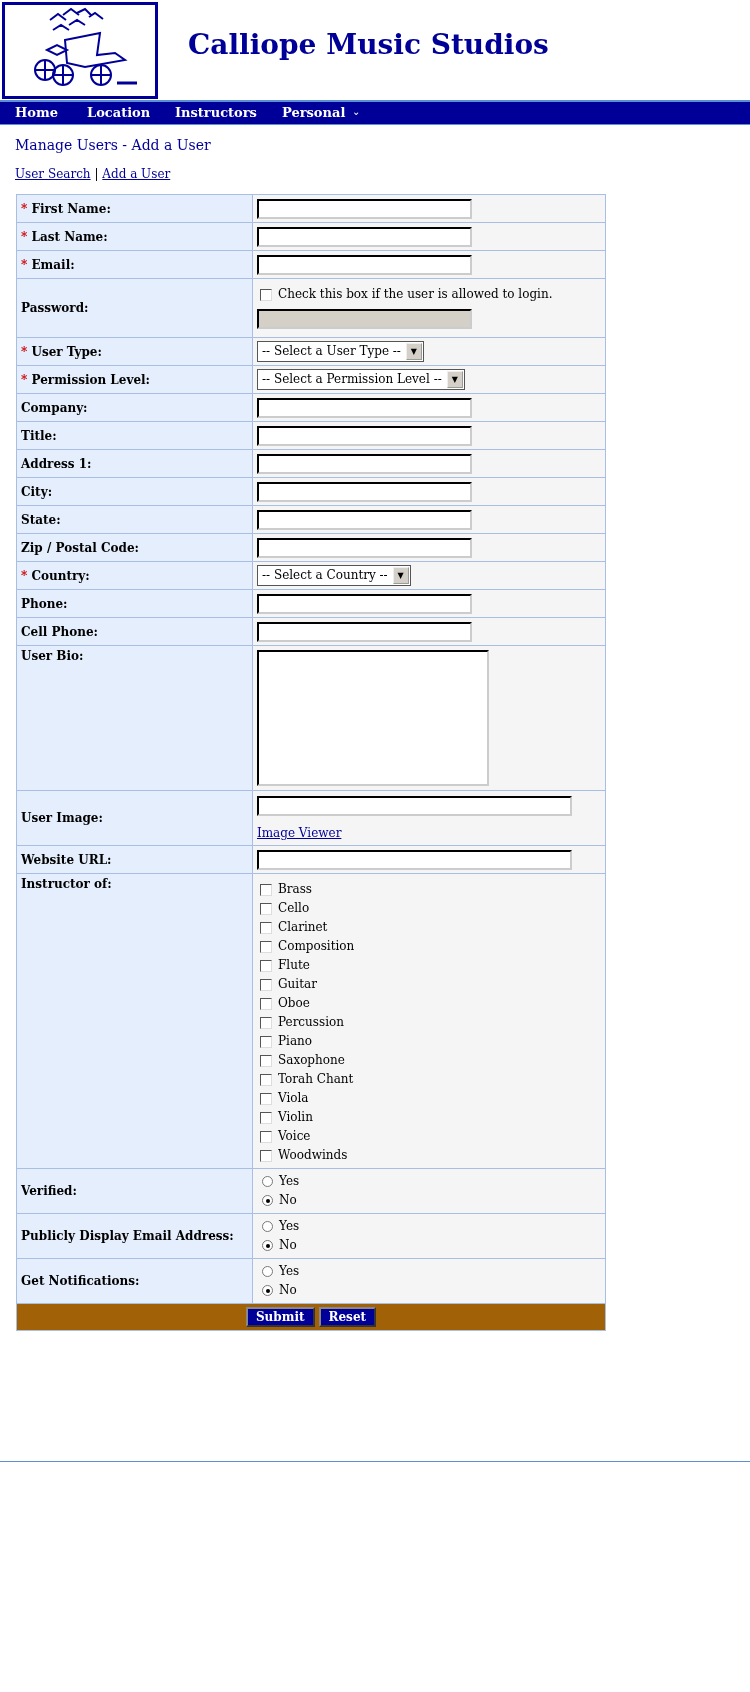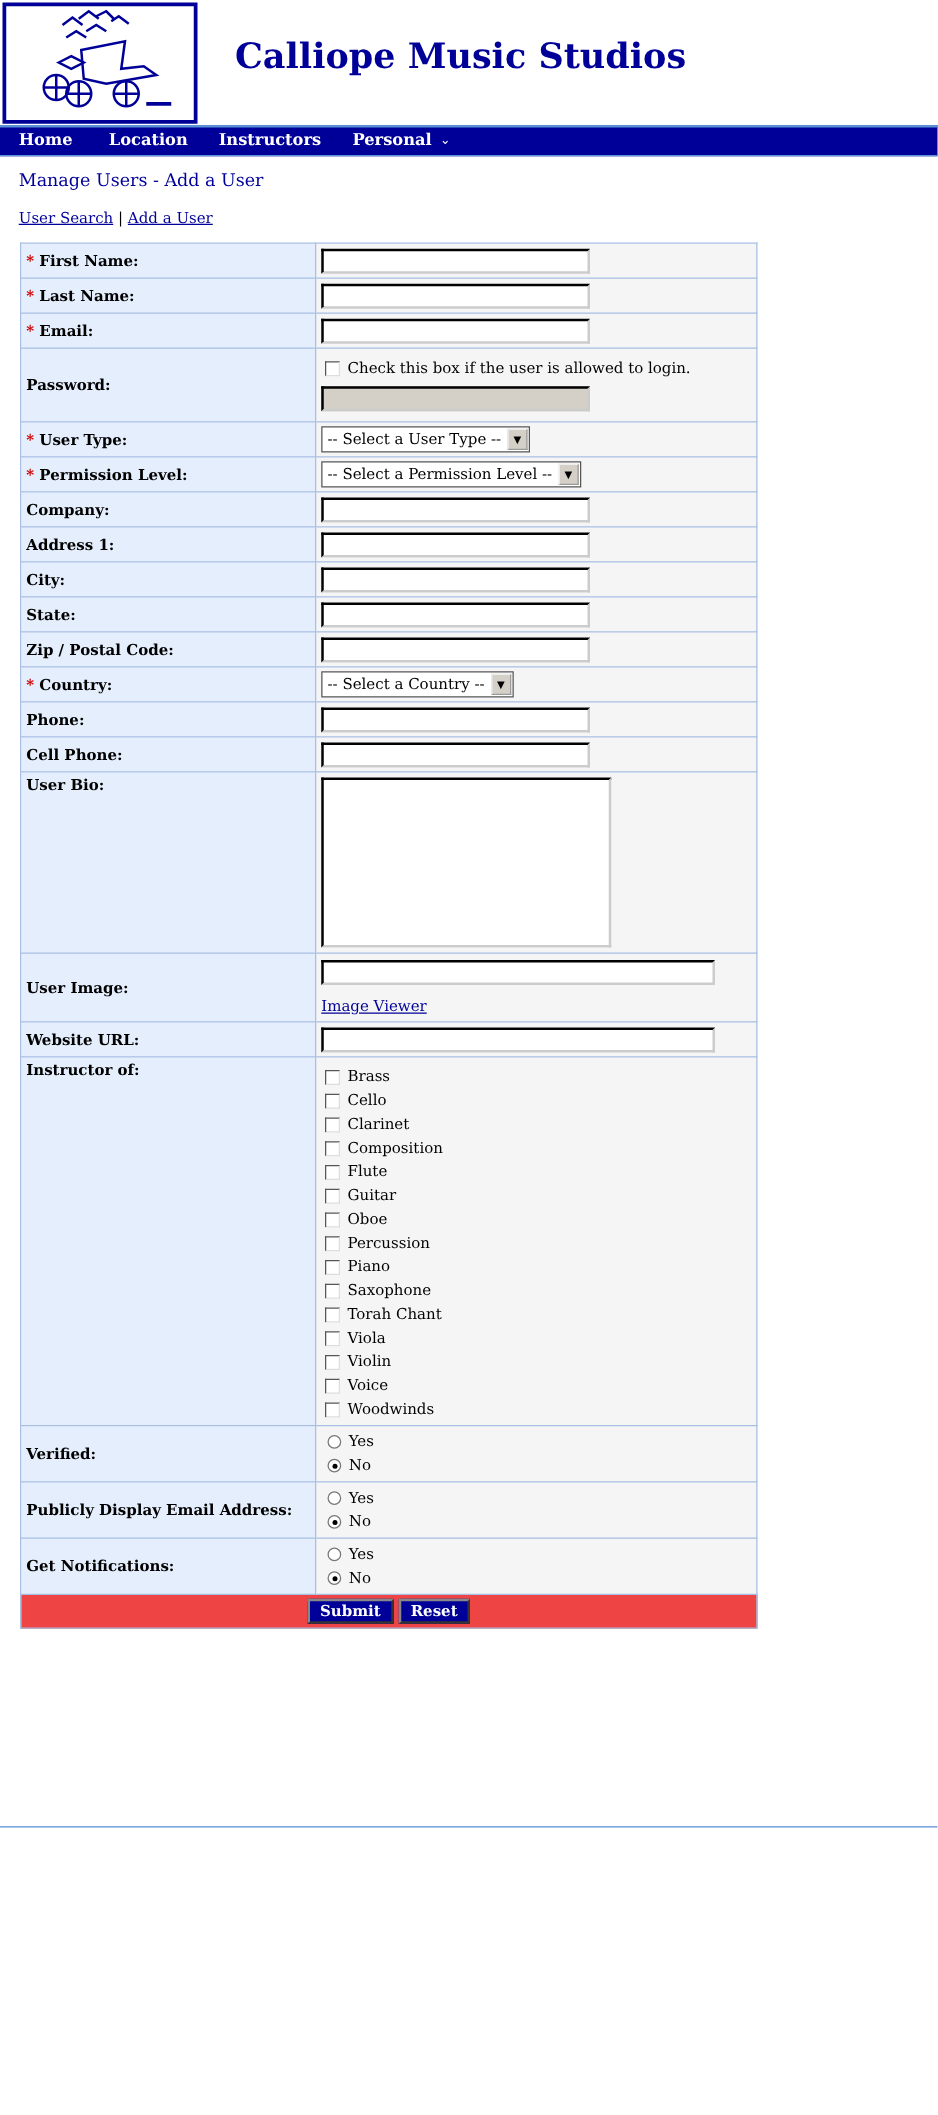--- a/index.html
+++ b/index.html
@@ -22,21 +22,21 @@
   .txt.wide { width: 315px; }
   .txt.disabled { background: #d4d0c8; }
   .sel { display: inline-block; height: 21px; border: 1px solid #555; background: #fff; font-size: 12px; padding: 2px 4px; position: relative; padding-right: 22px; }
   .sel .arr { position: absolute; right: 1px; top: 1px; width: 16px; height: 17px; background: #d4d0c8; border: 1px outset #eee; font-size: 8px; text-align: center; line-height: 16px; }
   .cb { display: inline-block; width: 12px; height: 12px; border: 1px solid #555; border-right-color: #ddd; border-bottom-color: #ddd; background: #fff; vertical-align: middle; margin-right: 6px; margin-left: 3px; }
   .rd { display: inline-block; width: 11px; height: 11px; border-radius: 50%; border: 1px solid #777; background: #fff; vertical-align: middle; margin-right: 6px; margin-left: 5px; position: relative; }
   .rd.on::after { content: ""; position: absolute; left: 3px; top: 3px; width: 4px; height: 4px; border-radius: 50%; background: #000; }
   .opt-line { height: 19px; line-height: 19px; }
   .textarea { width: 232px; height: 136px; border: 2px inset #ccc; border-top-color: #555; border-left-color: #555; background: #fff; }
   .link { color: #000099; text-decoration: underline; cursor: pointer; }
-  .btn-row td { background: #ef4444; text-align: center; padding: 0; text-decoration: underline; }
+  .btn-row td { background: #a16207; text-align: center; padding: 0; text-decoration: underline; }
   .btn { display: inline-block; background: #000099; color: #fff; font-weight: bold; font-size: 12px; padding: 1px 8px; border: 2px outset #888; margin: 0 2px; cursor: pointer; }
   .footer-line { position: absolute; top: 1461px; left: 0; width: 750px; height: 1px; background: #5b8fd6; }
 </style>
 </head>
 <body>
 
 <div class="header">
   <div class="logo">
     <svg width="150" height="91" viewBox="0 0 150 91">
       <g fill="none" stroke="#000099" stroke-width="2">
@@ -109,20 +109,26 @@
         <td class="lbl"><span class="req">*</span> <span>Permission Level:</span></td>
     <td class="fld"><span class="sel"><span>-- Select a Permission Level --</span><span class="arr">▼</span></span></td>
       </tr>
   <tr style="height:28px">
         <td class="lbl"><span>Company:</span></td>
         <td class="fld">
           <div class="txt"></div>
         </td>
       </tr>
   <tr style="height:28px">
+        <td class="lbl"><span>Title:</span></td>
+        <td class="fld">
+          <div class="txt"></div>
+        </td>
+      </tr>
+  <tr style="height:28px">
         <td class="lbl"><span>Address 1:</span></td>
         <td class="fld">
           <div class="txt"></div>
         </td>
       </tr>
   <tr style="height:28px">
         <td class="lbl"><span>City:</span></td>
         <td class="fld">
           <div class="txt"></div>
         </td>

